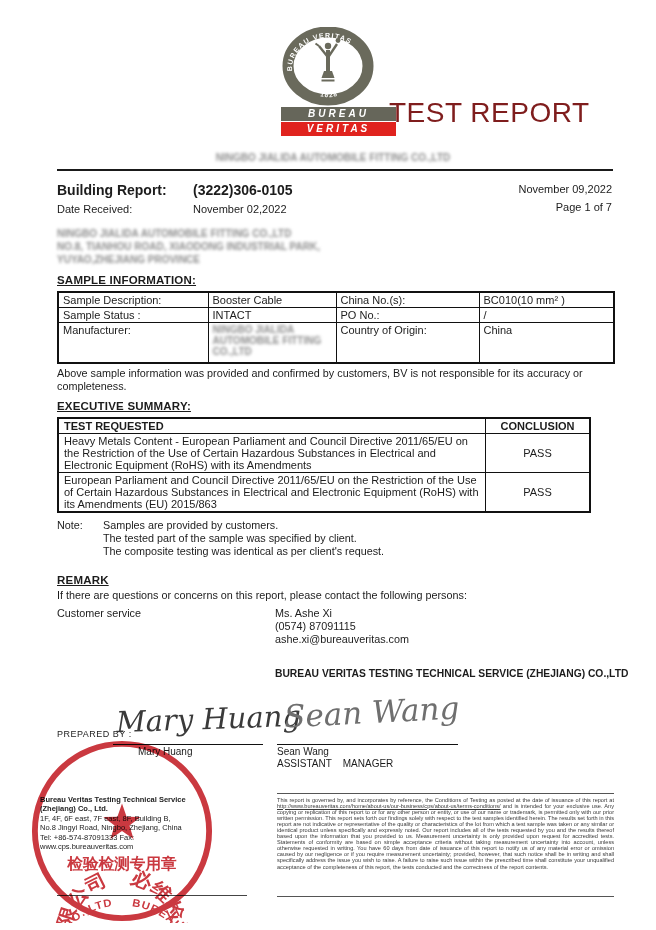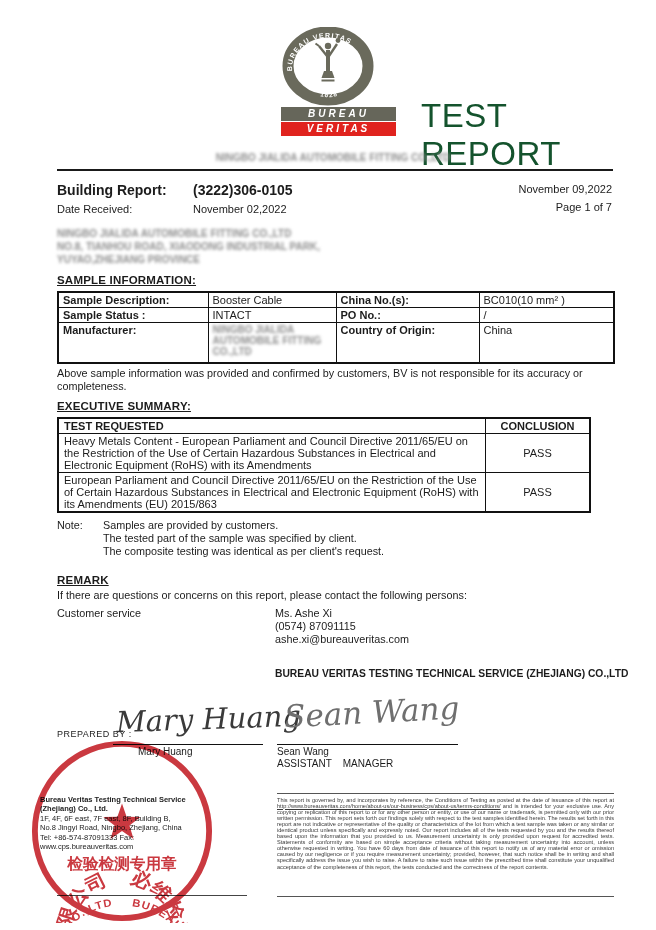--- a/index.html
+++ b/index.html
@@ -9,26 +9,26 @@
   .b{font-weight:bold;}
   .pre{white-space:pre-wrap;}
   .sec-head{font-size:11.5px;font-weight:bold;text-decoration:underline;letter-spacing:.2px;}
   .blurred{color:#8e8e8e;filter:blur(1.5px);font-weight:bold;}
   .rule{background:#1a1a1a;height:2px;}
   
   .bar{width:115px;height:14px;text-align:center;color:#fff;font-weight:bold;
        font-size:10px;letter-spacing:3px;line-height:14px;font-style:italic;}
   .bar-grey{background:#66665A;}
   .bar-red{background:#E0231E;}
-  .report-title{font-size:33px;letter-spacing:.5px;color:#14532d;margin-left:32px;}
+  .report-title{font-size:28px;letter-spacing:.5px;color:#7f1d1d;}
   
   table{border-collapse:collapse;table-layout:fixed;}
   .t1{width:556px;border:2px solid #111;}
   .t1 td{border:1px solid #111;font-size:11px;padding:1px 4px;vertical-align:top;}
-  .t1 td.lbl{font-weight:bold;}
+  .t1 td.lbl{font-weight:normal;}
   .t1 .blurcell{color:#8e8e8e;filter:blur(1.4px);font-weight:bold;font-size:10px;white-space:pre-line;}
   
   .t2{width:534px;border:2px solid #111;}
   .t2 td,.t2 th{border:1px solid #111;font-size:11px;padding:1px 5px;vertical-align:top;text-align:left;}
   .t2 th{font-weight:bold;border-radius:7px;}
   .t2 .concl{text-align:center;vertical-align:middle;width:93px;}
   .body-txt{font-size:10.8px;line-height:13px;}
   .small-txt{font-size:10.8px;}
   
   .sig{font-family:"DejaVu Serif",serif;font-style:italic;}

